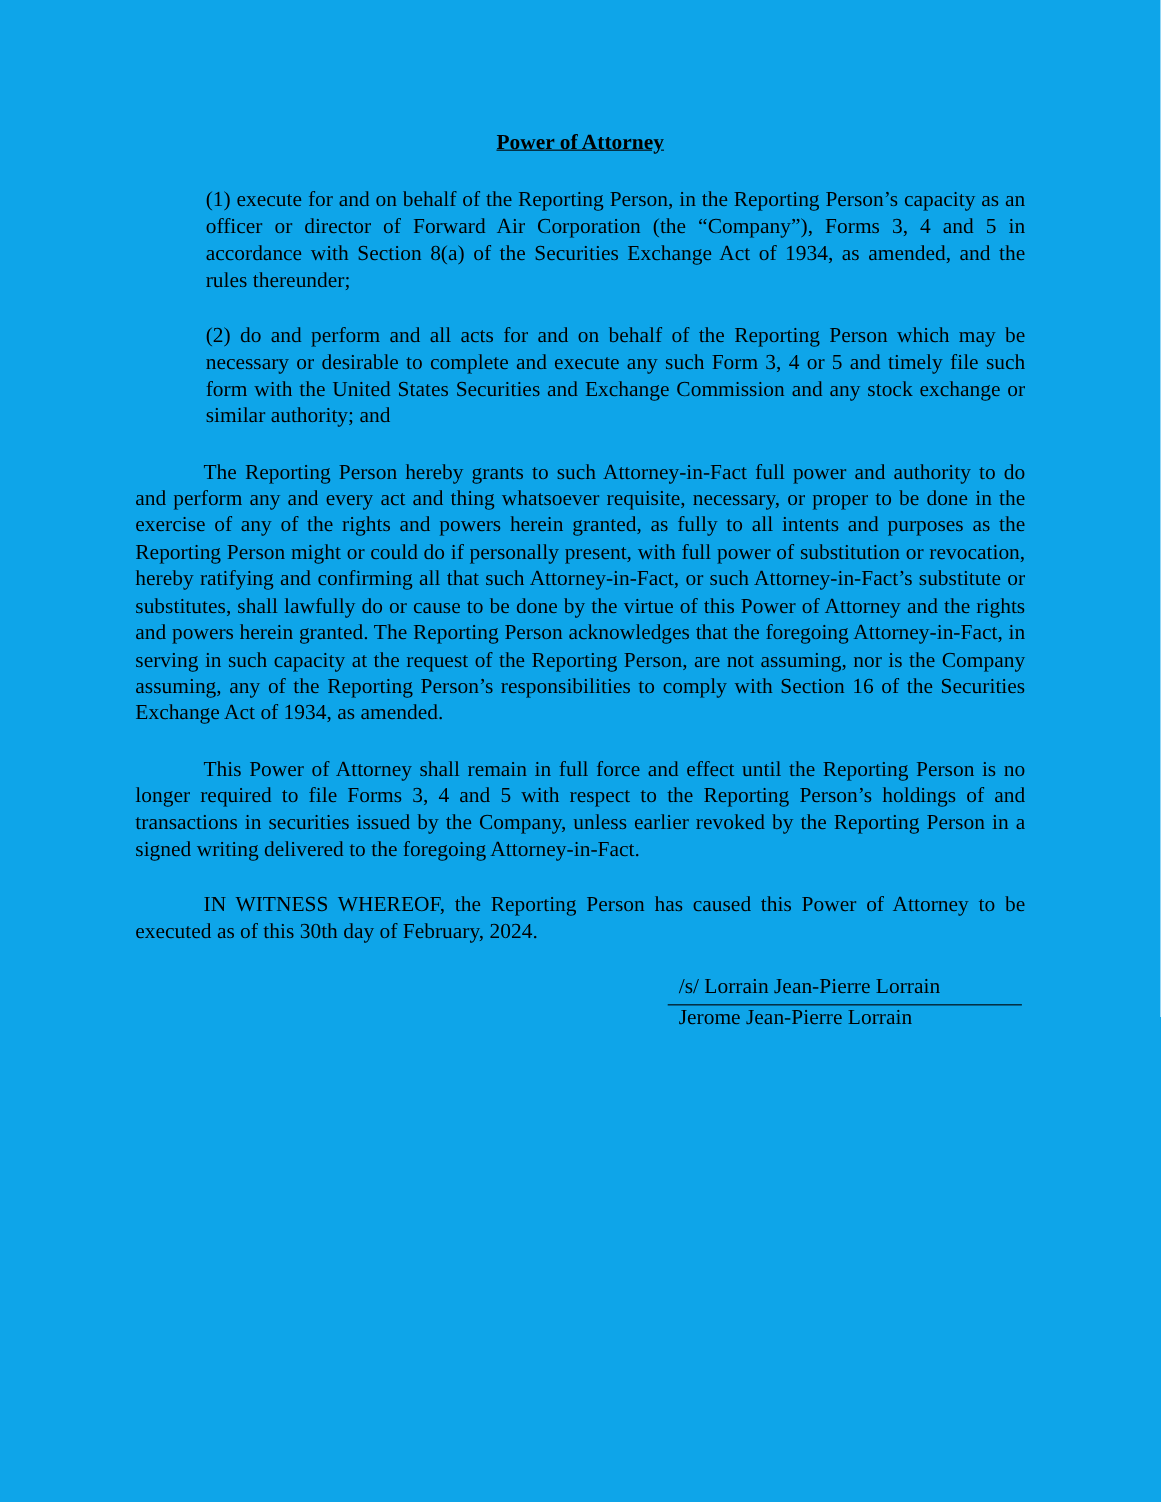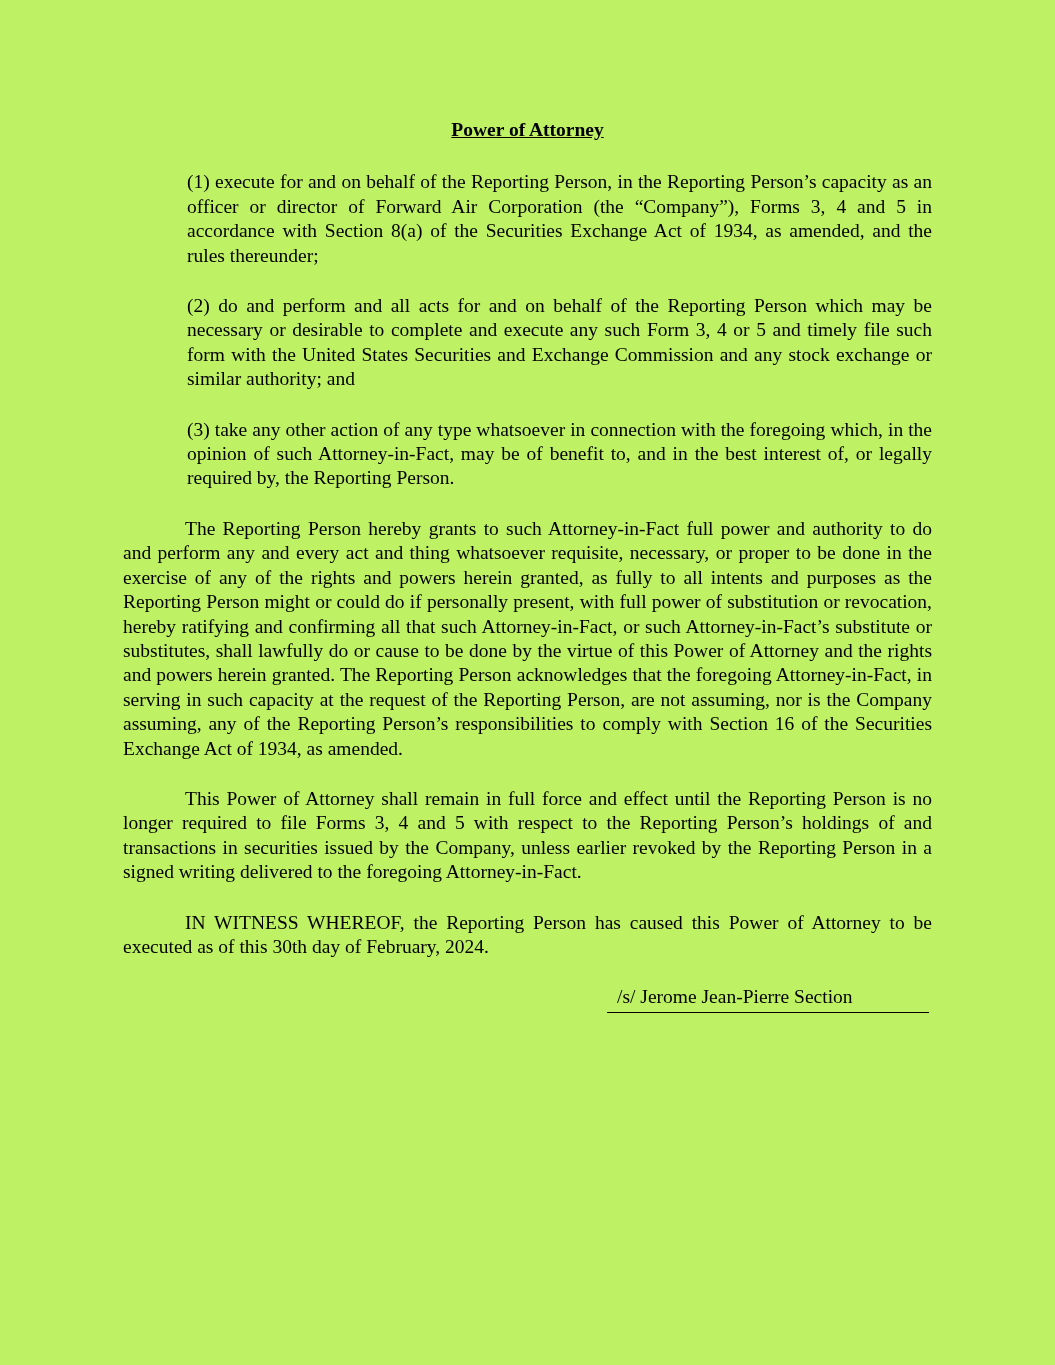--- a/index.html
+++ b/index.html
@@ -6,21 +6,21 @@
     margin: 0;
     padding: 0;
     background: #ffffff;
   }
   .page {
     position: relative;
     width: 1055px;
     height: 1365px;
     box-sizing: border-box;
     padding: 118px 123px 0 123px;
-    background: #bef264;
+    background: #0ea5e9;
     color: #000000;
     font-family: "Liberation Serif", "DejaVu Serif", serif;
     font-size: 19.5px;
     line-height: 24.4px;
     overflow: hidden;
   }
   .doc-title {
     margin: 0 0 28px 0;
     font-size: 19.5px;
     font-weight: bold;
@@ -56,25 +56,25 @@
 
 <div class="page">
 
   <h1 class="doc-title">Power of Attorney</h1>
 
 
   <p class="item-para">(1) execute for and on behalf of the Reporting Person, in the Reporting Person’s capacity as an officer or director of Forward Air Corporation (the “Company”), Forms 3, 4 and 5 in accordance with Section 8(a) of the Securities Exchange Act of 1934, as amended, and the rules thereunder;</p>
 
   <p class="item-para">(2) do and perform and all acts for and on behalf of the Reporting Person which may be necessary or desirable to complete and execute any such Form 3, 4 or 5 and timely file such form with the United States Securities and Exchange Commission and any stock exchange or similar authority; and</p>
 
-  <p class="item-para">(3) take any other action of any type whatsoever in connection with the foregoing which, in the opinion of such Attorney-in-Fact, may be of benefit to, and in the best interest of, or legally required by, the Reporting Person.</p>
 
   <p class="body-para">The Reporting Person hereby grants to such Attorney-in-Fact full power and authority to do and perform any and every act and thing whatsoever requisite, necessary, or proper to be done in the exercise of any of the rights and powers herein granted, as fully to all intents and purposes as the Reporting Person might or could do if personally present, with full power of substitution or revocation, hereby ratifying and confirming all that such Attorney-in-Fact, or such Attorney-in-Fact’s substitute or substitutes, shall lawfully do or cause to be done by the virtue of this Power of Attorney and the rights and powers herein granted. The Reporting Person acknowledges that the foregoing Attorney-in-Fact, in serving in such capacity at the request of the Reporting Person, are not assuming, nor is the Company assuming, any of the Reporting Person’s responsibilities to comply with Section 16 of the Securities Exchange Act of 1934, as amended.</p>
 
   <p class="body-para">This Power of Attorney shall remain in full force and effect until the Reporting Person is no longer required to file Forms 3, 4 and 5 with respect to the Reporting Person’s holdings of and transactions in securities issued by the Company, unless earlier revoked by the Reporting Person in a signed writing delivered to the foregoing Attorney-in-Fact.</p>
 
   <p class="body-para">IN WITNESS WHEREOF, the Reporting Person has caused this Power of Attorney to be executed as of this 30th day of February, 2024.</p>
 
   <div class="sig-block">
-    <div class="sig-line">/s/ Jerome Jean-Pierre Section</div>
+    <div class="sig-line">/s/ Lorrain Jean-Pierre Lorrain</div>
+    <div class="sig-name">Jerome Jean-Pierre Lorrain</div>
   </div>
 
 </div>
 
 </body></html>

